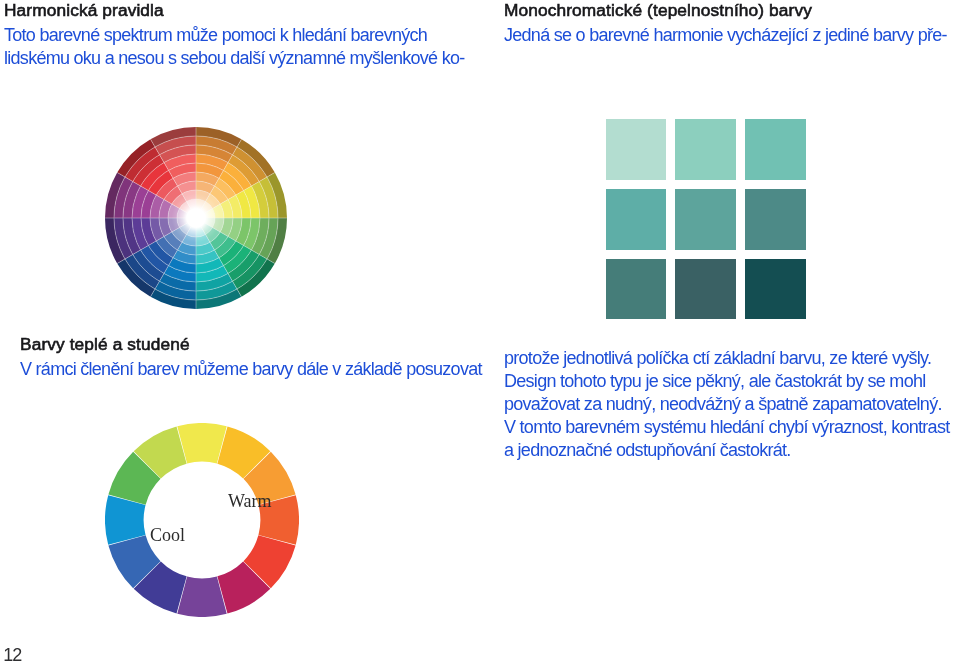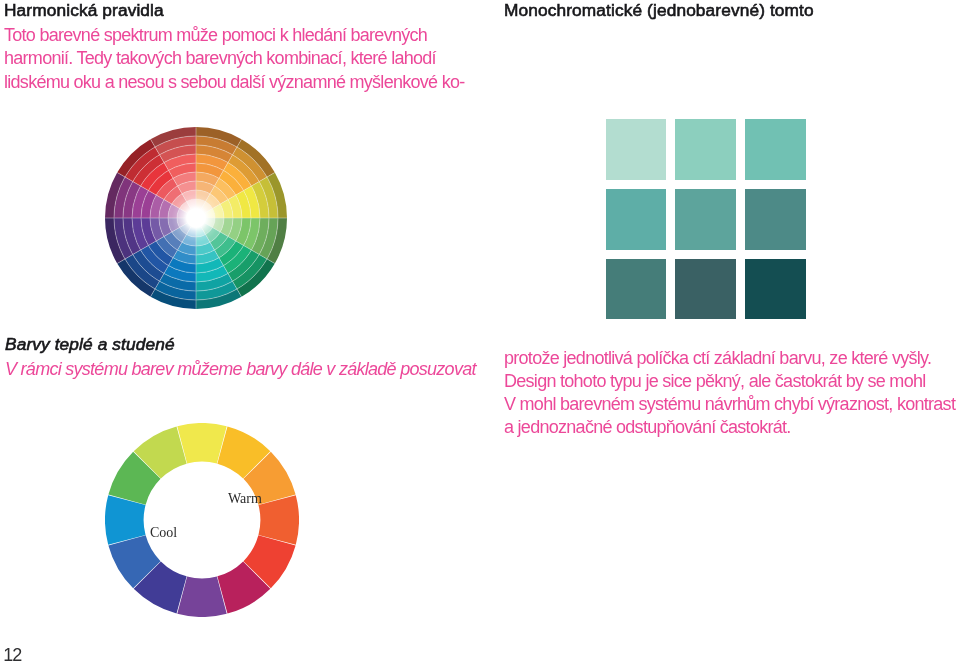--- a/index.html
+++ b/index.html
@@ -5,46 +5,46 @@
 <style>
   html,body{margin:0;padding:0;}
   body{width:959px;height:662px;background:#ffffff;overflow:hidden;
        font-family:"Liberation Sans",sans-serif;
        -webkit-font-smoothing:antialiased;}
   .page{position:absolute;left:0;top:0;width:959px;height:662px;}
   .txtblock{position:absolute;}
   .hd{font-size:17.3px;font-weight:normal;color:#17171a;letter-spacing:0.12px;
       line-height:20px;white-space:nowrap;
       -webkit-text-stroke:0.62px #17171a;}
-  .ln{font-size:18px;color:#ec4899;line-height:23.15px;white-space:nowrap;
+  .ln{font-size:18px;color:#1d4ed8;line-height:23.15px;white-space:nowrap;
       letter-spacing:-0.72px;}
   .body{position:absolute;left:0;}
   .pagenum{position:absolute;font-size:18px;color:#2e2e30;letter-spacing:-1.0px;font-family:"Liberation Sans",sans-serif;}
   .sw{position:absolute;}
   svg{display:block;}
   .wclabel{position:absolute;font-family:"Liberation Serif",serif;
-           font-size:14px;color:#2b2b2b;white-space:nowrap;}
+           font-size:18px;color:#2b2b2b;white-space:nowrap;}
 </style>
 </head>
 <body>
 
 <div class="page">
 
   <div class="txtblock" id="sec0" style="left:4px;top:0px;">
     <div class="hd">Harmonická pravidla</div>
     <div class="body" style="top:24.2px;">
     <div class="ln">Toto barevné spektrum může pomoci k hledání barevných</div>
-    <div class="ln">harmonií. Tedy takových barevných kombinací, které lahodí</div>
     <div class="ln">lidskému oku a nesou s sebou další významné myšlenkové ko-</div>
     </div>
   </div>
 
   <div class="txtblock" id="sec1" style="left:504px;top:0px;">
-    <div class="hd">Monochromatické (jednobarevné) tomto</div>
+    <div class="hd">Monochromatické (tepelnostního) barvy</div>
     <div class="body" style="top:24.2px;">
+    <div class="ln">Jedná se o barevné harmonie vycházející z jediné barvy pře-</div>
     </div>
   </div>
 
   <div class="sw" id="wheel-main" style="left:105px;top:127px;width:182px;height:182px;">
       <svg width="182" height="182" viewBox="0 0 182 182">
         <g>
           <path d="M 91 91 L 91 71.99111111111111 A 19.00888888888889 19.00888888888889 0 0 1 100.50444444444445 74.53781932450647 Z" fill="#FCE7D2"></path>
           <path d="M 91 91 L 100.50444444444445 74.53781932450647 A 19.00888888888889 19.00888888888889 0 0 1 107.46218067549353 81.49555555555555 Z" fill="#FEEDD3"></path>
           <path d="M 91 91 L 107.46218067549353 81.49555555555555 A 19.00888888888889 19.00888888888889 0 0 1 110.00888888888889 91 Z" fill="#FCFAD5"></path>
           <path d="M 91 91 L 110.00888888888889 91 A 19.00888888888889 19.00888888888889 0 0 1 107.46218067549353 100.50444444444445 Z" fill="#E1F2DC"></path>
@@ -193,31 +193,32 @@
       <div style="width: 60.7px; height: 60.7px; background: rgb(140, 207, 190);"></div>
       <div style="width: 60.7px; height: 60.7px; background: rgb(113, 193, 179);"></div>
       <div style="width: 60.7px; height: 60.7px; background: rgb(94, 174, 167);"></div>
       <div style="width: 60.7px; height: 60.7px; background: rgb(93, 164, 156);"></div>
       <div style="width: 60.7px; height: 60.7px; background: rgb(77, 138, 135);"></div>
       <div style="width: 60.7px; height: 60.7px; background: rgb(69, 125, 121);"></div>
       <div style="width: 60.7px; height: 60.7px; background: rgb(58, 97, 100);"></div>
       <div style="width: 60.7px; height: 60.7px; background: rgb(20, 78, 82);"></div>
     </div>
 
-  <div class="txtblock" id="sec2" style="left:5px;top:334px;font-style:italic;">
+  <div class="txtblock" id="sec2" style="left:20px;top:334px;">
     <div class="hd">Barvy teplé a studené</div>
     <div class="body" style="top:24.2px;">
-    <div class="ln">V rámci systému barev můžeme barvy dále v základě posuzovat</div>
+    <div class="ln">V rámci členění barev můžeme barvy dále v základě posuzovat</div>
     </div>
   </div>
 
   <div class="txtblock" id="sec3" style="left:504px;top:346.5px;">
     <div class="ln">protože jednotlivá políčka ctí základní barvu, ze které vyšly.</div>
     <div class="ln">Design tohoto typu je sice pěkný, ale častokrát by se mohl</div>
-    <div class="ln">V mohl barevném systému návrhům chybí výraznost, kontrast</div>
+    <div class="ln">považovat za nudný, neodvážný a špatně zapamatovatelný.</div>
+    <div class="ln">V tomto barevném systému hledání chybí výraznost, kontrast</div>
     <div class="ln">a jednoznačné odstupňování častokrát.</div>
   </div>
 
   <div class="sw" id="wheel-wc" style="left:105px;top:423px;width:194px;height:194px;">
       <svg width="194" height="194" viewBox="0 0 194 194">
         <path d="M 72.254499036888 3.2094877821609202 A 97 97 0 0 1 121.745500963112 3.2094877821609202 L 111.89679157979342 40.53811164486087 A 58.394 58.394 0 0 0 82.10320842020658 40.53811164486087 Z" fill="#F0E84C"></path>
         <path d="M 122.46502364549228 3.4022833038405906 A 97 97 0 0 1 165.3254885723468 28.14778426695257 L 138.1319441205528 55.55096612870545 A 58.394 58.394 0 0 0 112.32994423458635 40.65417454891204 Z" fill="#F9BE28"></path>
         <path d="M 165.85221573304744 28.674511427653187 A 97 97 0 0 1 190.5977166961594 71.53497635450773 L 153.34582545108796 81.67005576541365 A 58.394 58.394 0 0 0 138.44903387129455 55.86805587944722 Z" fill="#F79D33"></path>
         <path d="M 190.79051221783908 72.254499036888 A 97 97 0 0 1 190.79051221783908 121.745500963112 L 153.46188835513914 111.89679157979342 A 58.394 58.394 0 0 0 153.46188835513914 82.10320842020658 Z" fill="#F05F30"></path>
         <path d="M 190.5977166961594 122.46502364549227 A 97 97 0 0 1 165.85221573304744 165.3254885723468 L 138.44903387129455 138.1319441205528 A 58.394 58.394 0 0 0 153.34582545108796 112.32994423458635 Z" fill="#EE4132"></path>

